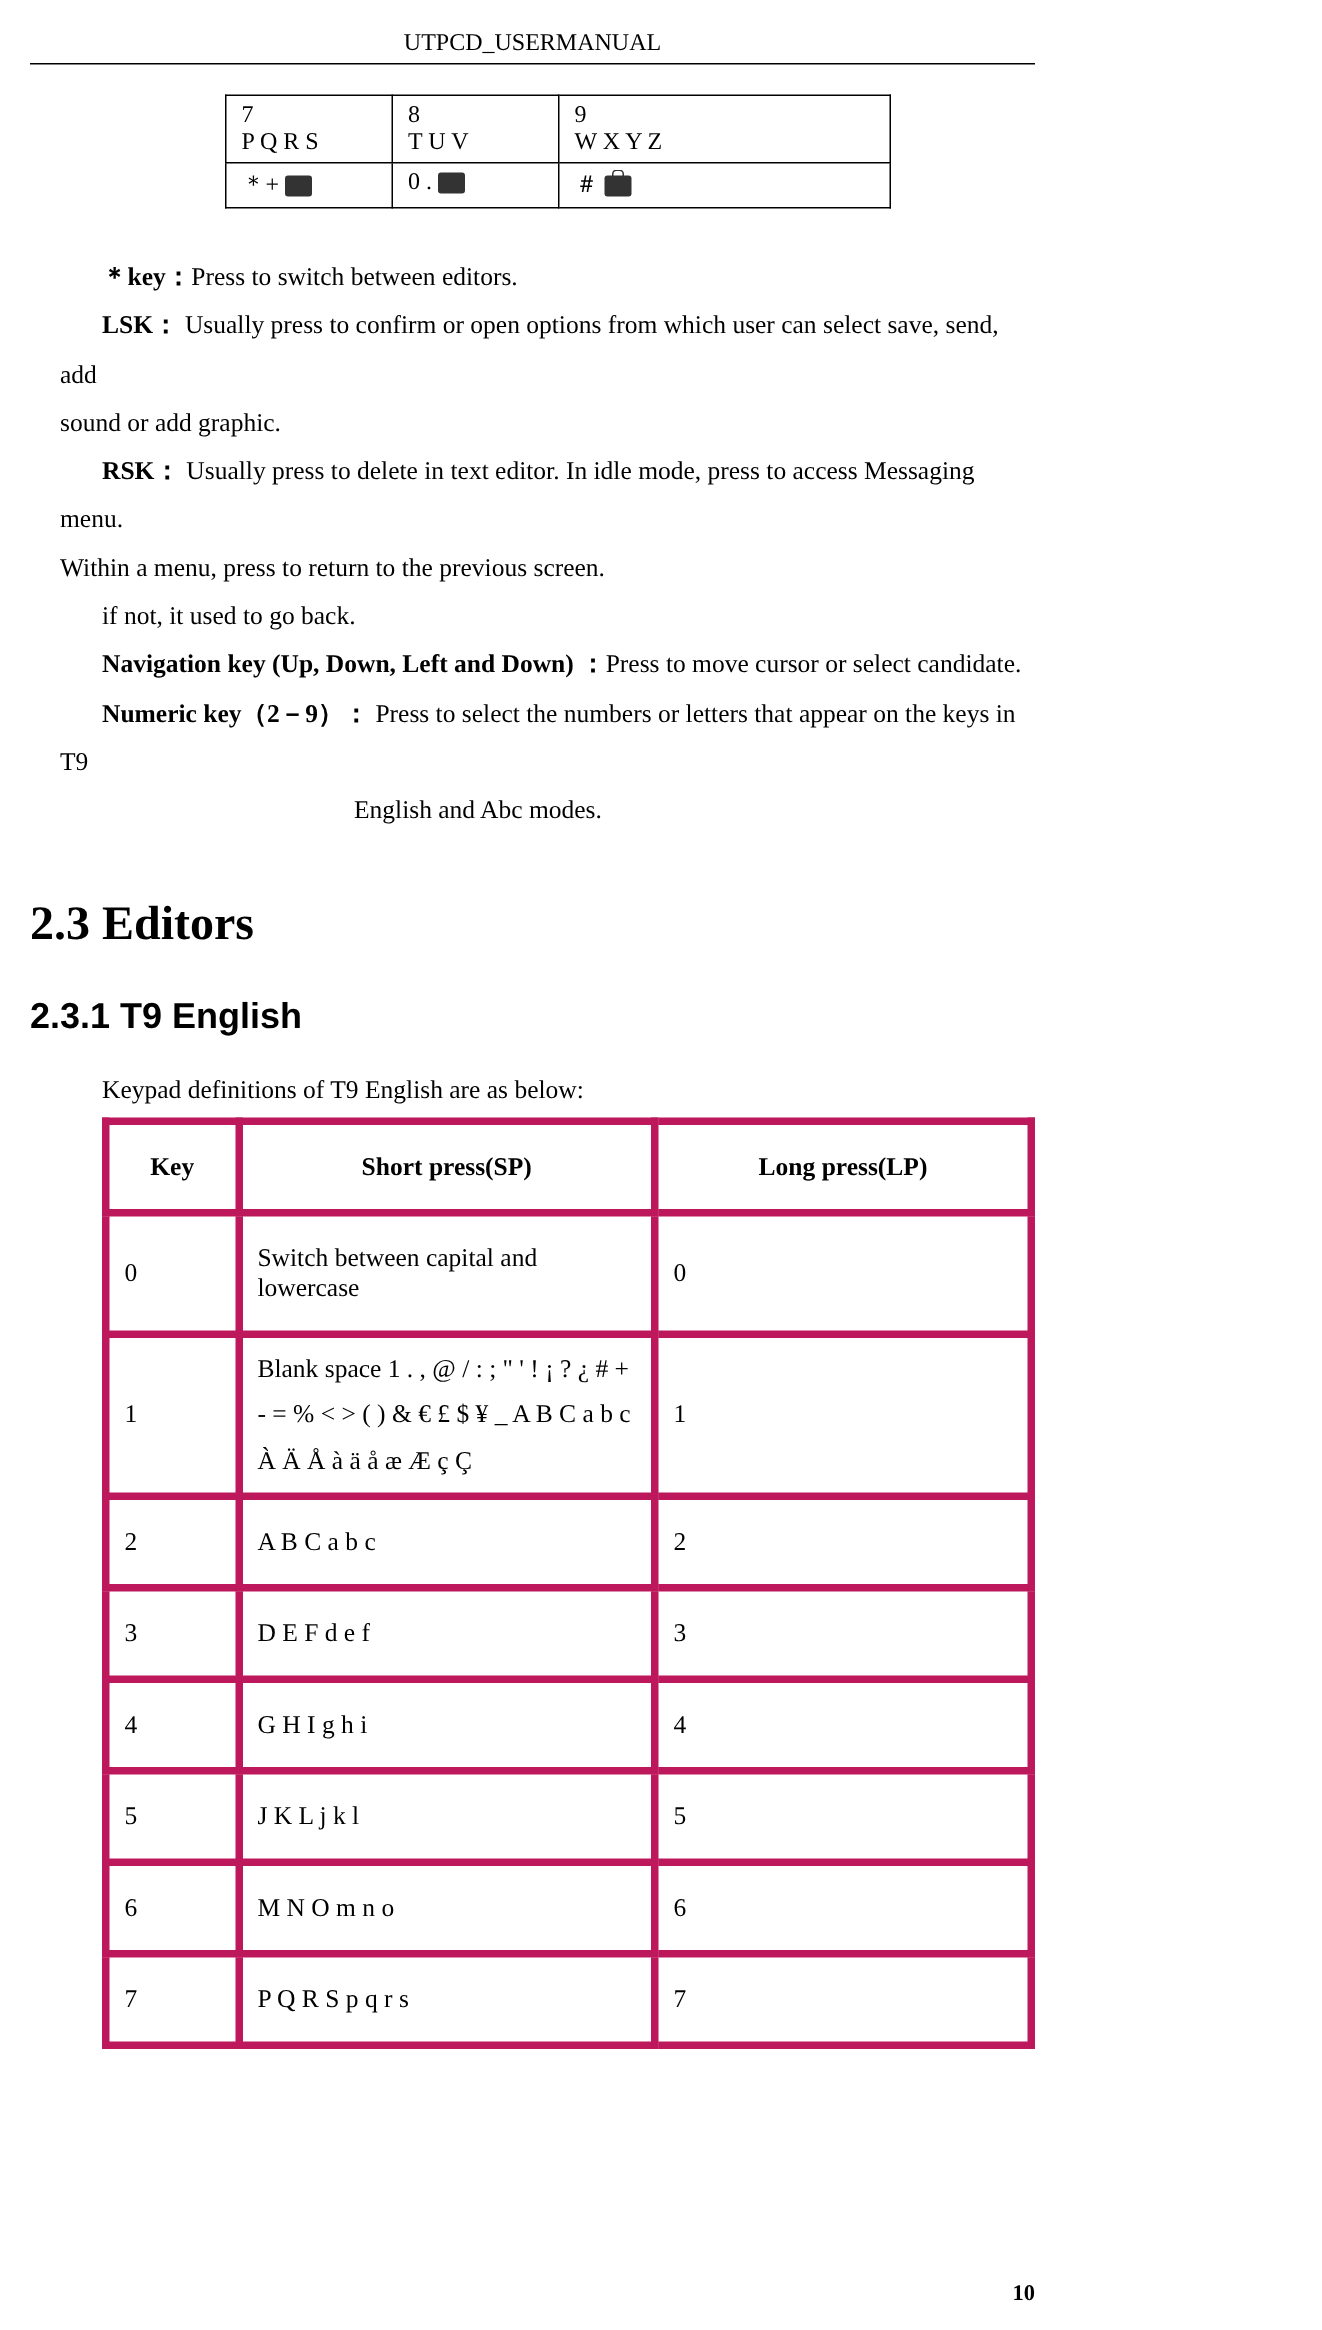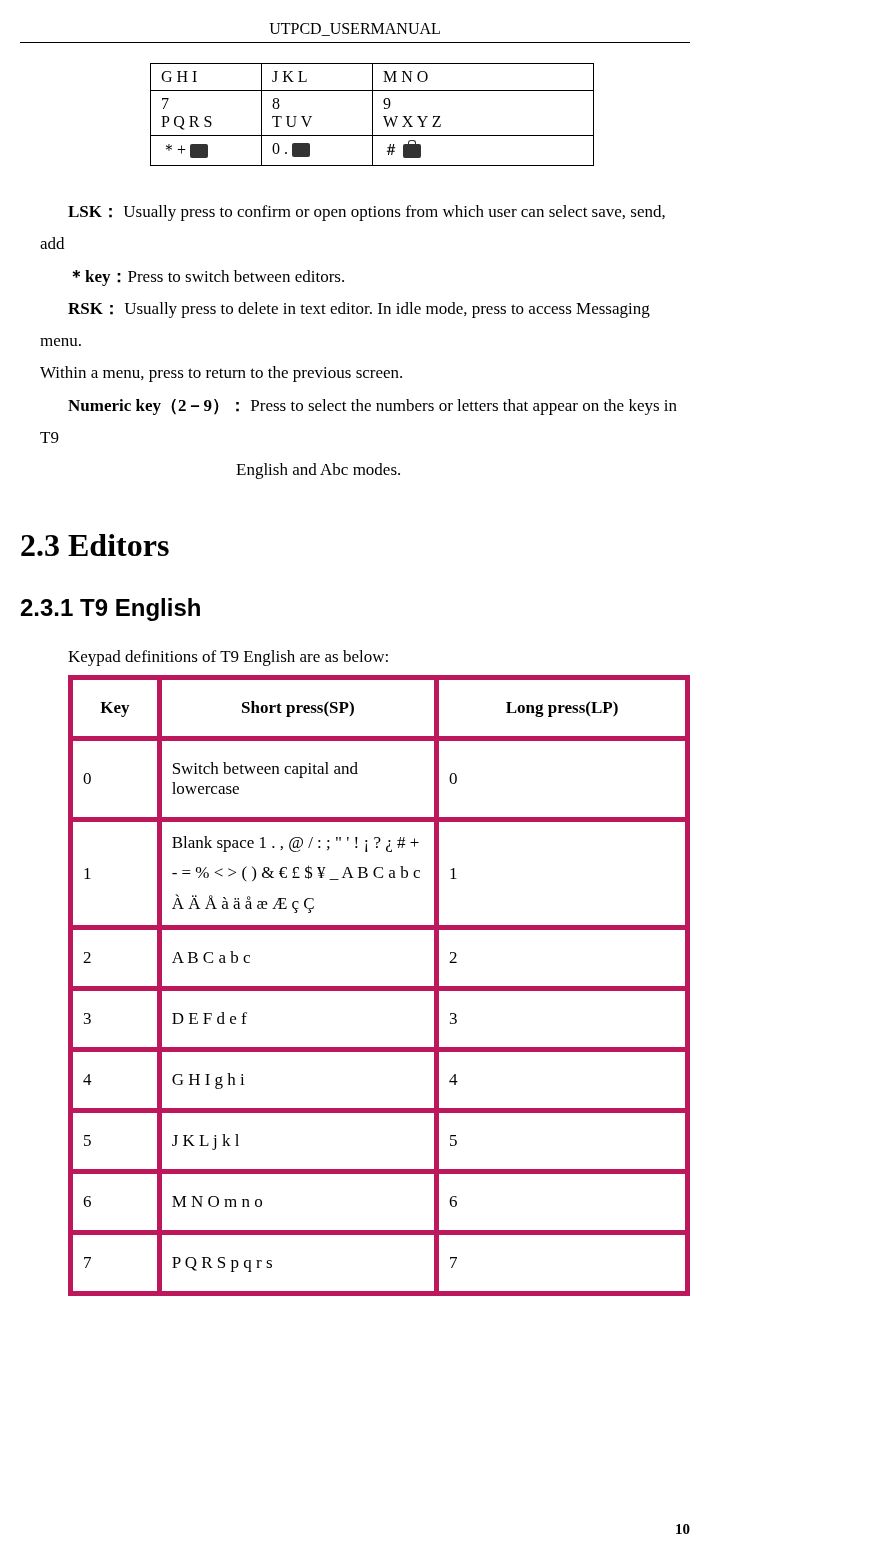--- a/index.html
+++ b/index.html
@@ -127,25 +127,20 @@
     .bold { font-weight: bold; }
   </style>
 </head>
 <body>
 
 <div class="page">
   <div class="header">UTPCD_USERMANUAL</div>
 
   <table class="keypad-table">
     <tbody>
-        <tr>
-      <td class="col0">G H I</td>
-      <td class="col1">J K L</td>
-      <td class="col2">M N O</td>
-    </tr>
     <tr>
       <td class="col0">
         <span>7</span><br>
         <span>P Q R S</span>
       </td>
       <td class="col1">
         <span>8</span><br>
         <span>T U V</span>
       </td>
       <td class="col2">
@@ -161,24 +156,27 @@
         <span>0 . </span><span class="icon-box"></span>
       </td>
       <td class="col2">
         <span>＃ </span><span class="icon-box lock"></span>
       </td>
     </tr>
   </tbody>
     </table>
 
   <div class="body-text">
+    <p><span class="bold">＊key：</span><span>Press to switch between editors.</span></p>
     <p><span class="bold">LSK：</span><span> Usually press to confirm or open options from which user can select save, send, add</span></p>
-    <p><span class="bold">＊key：</span><span>Press to switch between editors.</span></p>
+    <p class="noindent flush-left">sound or add graphic.</p>
     <p><span class="bold">RSK：</span><span> Usually press to delete in text editor. In idle mode, press to access Messaging menu.</span></p>
     <p class="noindent flush-left">Within a menu, press to return to the previous screen.</p>
+    <p>if not, it used to go back.</p>
+    <p><span class="bold">Navigation key (Up, Down, Left and Down) ：</span><span>Press to move cursor or select candidate.</span></p>
     <p><span class="bold">Numeric key（2－9）：</span><span> Press to select the numbers or letters that appear on the keys in T9</span></p>
     <p class="cont-line">English and Abc modes.</p>
   </div>
 
   <h1 class="section">2.3 Editors</h1>
   <h2 class="subsection">2.3.1 T9 English</h2>
 
   <div class="intro-line">Keypad definitions of T9 English are as below:</div>
 
   <table class="t9-table">

